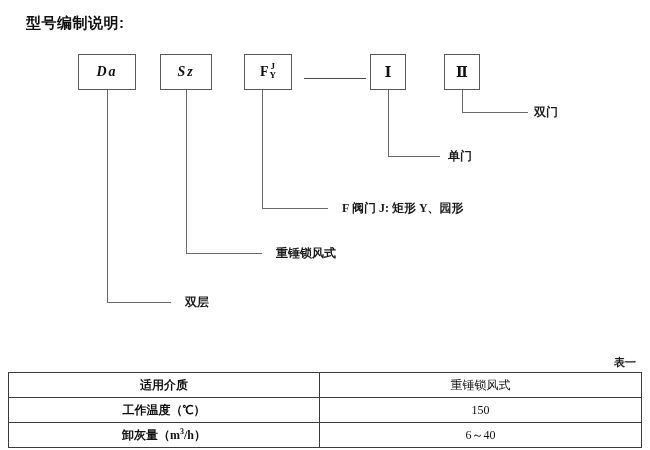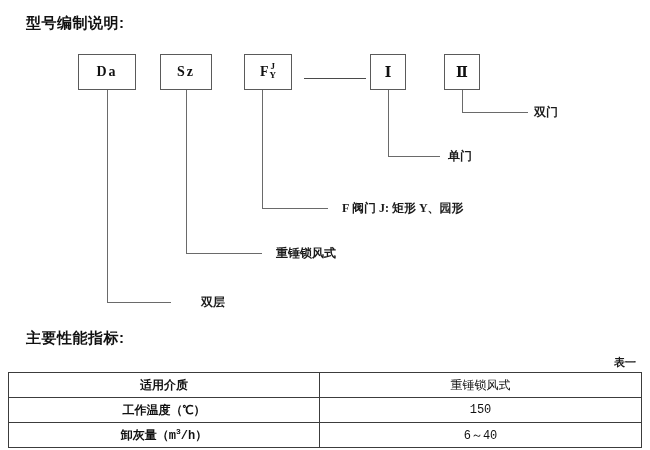--- a/index.html
+++ b/index.html
@@ -52,20 +52,21 @@
     align-items: center;
     justify-content: center;
     font-family: "Liberation Serif", "DejaVu Serif", serif;
     font-weight: bold;
     font-size: 14px;
     color: #111111;
   }
 
   .code-box .letter-spaced {
     letter-spacing: 2px;
+    font-style: italic;
   }
 
   
   .stacked {
     display: inline-flex;
     flex-direction: column;
     align-items: center;
     justify-content: center;
     line-height: 1.0;
     font-size: 9px;
@@ -124,21 +125,21 @@
     white-space: nowrap;
   }
 
   table.spec-table {
     position: absolute;
     left: 8px;
     top: 372px;
     width: 634px;
     border-collapse: collapse;
     table-layout: fixed;
-    font-family: Liberation Mono, monospace;
+    font-family: Liberation Serif, serif;
   }
   table.spec-table td {
     border: 1px solid #3c3c3c;
     height: 24px;
     text-align: center;
     vertical-align: middle;
     font-size: 12px;
     font-weight: bold;
     color: #111111;
     padding: 0 4px;
@@ -200,25 +201,24 @@
     <div class="leader-v" style="left:262px; top:90px; height:118px;"></div>
     <div class="leader-h" style="left:262px; top:208px; width:66px;"></div>
     <div class="leader-label serifmix" style="left:342px; top:200px;text-align:right;">F 阀门 J: 矩形 Y、园形</div>
 
     <div class="leader-v" style="left:186px; top:90px; height:163px;"></div>
     <div class="leader-h" style="left:186px; top:253px; width:76px;"></div>
     <div class="leader-label" style="left:276px; top:245px;">重锤锁风式</div>
 
     <div class="leader-v" style="left:107px; top:90px; height:212px;"></div>
     <div class="leader-h" style="left:107px; top:302px; width:64px;"></div>
-    <div class="leader-label" style="left:201px; top:294px;text-align:center;">双层</div>
+    <div class="leader-label" style="left:185px; top:294px;text-align:center;">双层</div>
 
   </div>
 
-  <div class="section-heading" id="heading-specs">主要性能指标:</div>
 
   <div class="table-caption">表一</div>
 
   <table class="spec-table">
     <tbody>
       <tr>
         <td class="col-label">适用介质</td>
         <td class="col-value">重锤锁风式</td>
       </tr>
       <tr>

